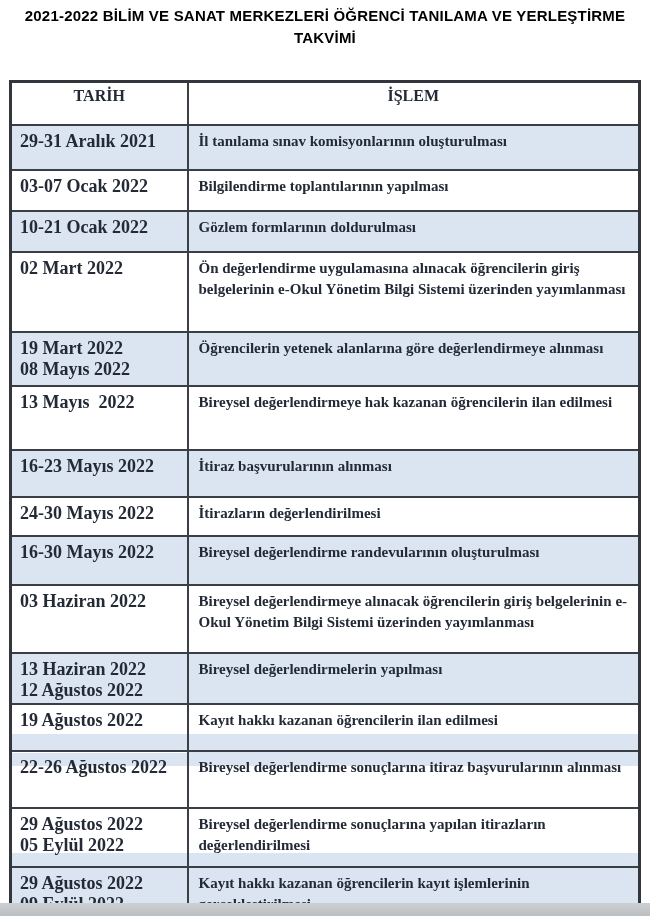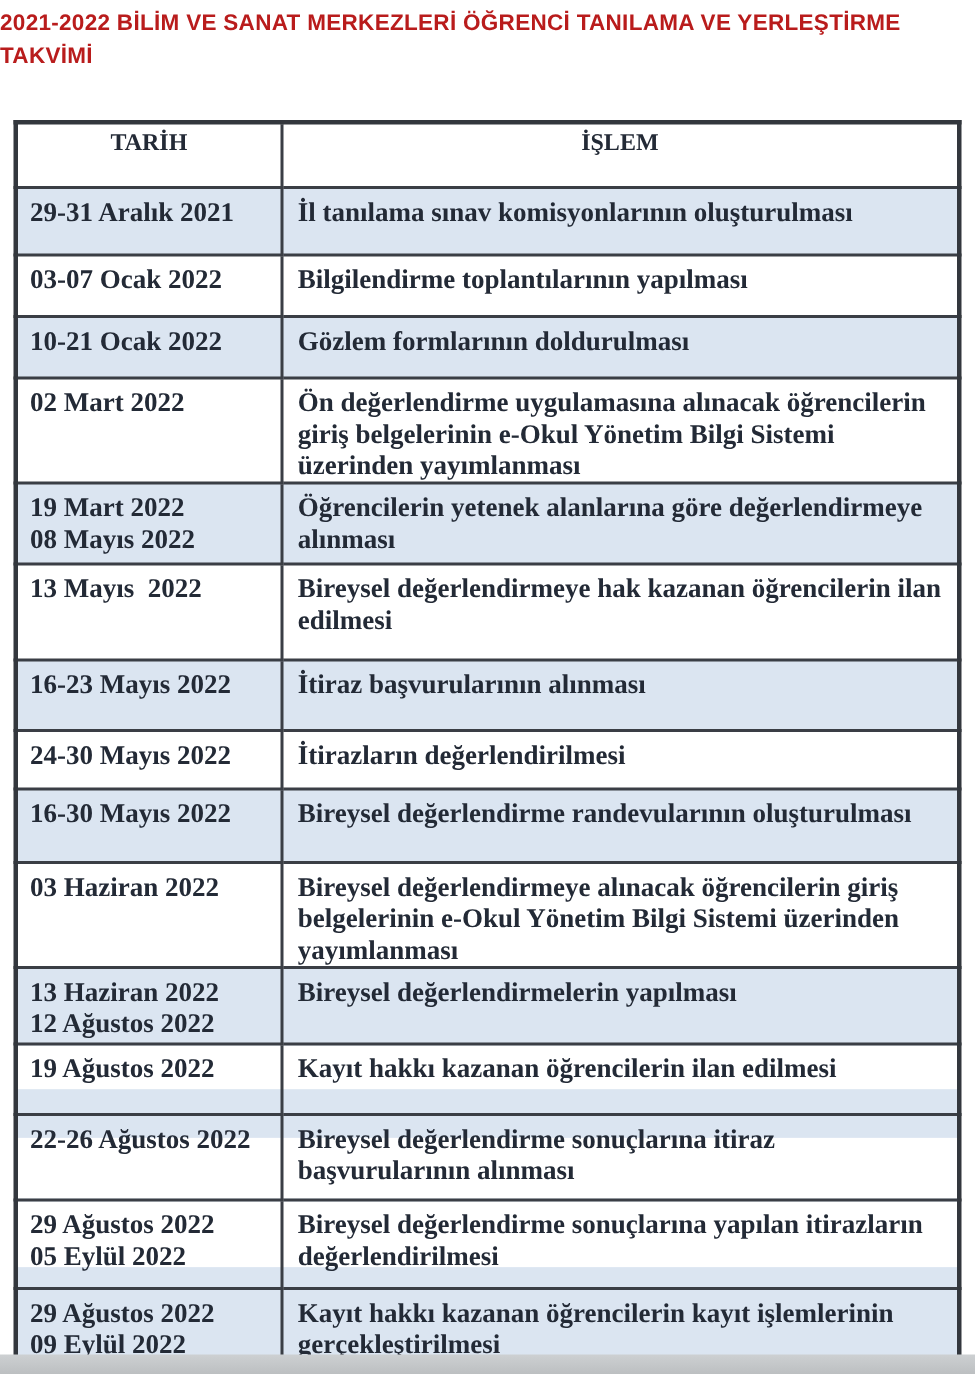--- a/index.html
+++ b/index.html
@@ -12,24 +12,25 @@
   html,body{margin:0;padding:0;background:#fff;}
   .page{
     position:relative;
     width:650px;height:916px;
     background:#fff;
     overflow:hidden;
     font-family:"Liberation Serif", serif;
   }
   .doc-title{
     position:absolute;top:5px;left:0;right:0;
+    text-align:center;
     font-family:"Liberation Sans", sans-serif;
     font-weight:bold;
     font-size:15px;line-height:22px;
-    color:#b91c1c;
+    color:#000000;
     letter-spacing:0.2px;
   }
   table.schedule{
     position:absolute;top:80px;left:9px;
     width:629px;
     border-collapse:collapse;
     table-layout:fixed;
     font-family:"Liberation Serif", serif;
   }
   table.schedule col.c-date{width:177px;}
@@ -47,21 +48,21 @@
     padding-top:4px;
     background:#fff;
     border-bottom-width:3px;
   }
   td.date-cell{
     font-size:18px;line-height:21px;
     padding:5px 6px 0 8px;
     white-space:pre-wrap;
   }
   td.islem-cell{
-    font-size:18px;line-height:21px;
+    font-size:15px;line-height:21px;
     padding:5px 8px 0 10px;
   }
   tr.bg-blue td{background:var(--blue);}
   tr.bg-white td{background:#fff;}
   tr.bg-white-blue td{background:linear-gradient(to bottom,#fff 0%,#fff 64%,var(--blue) 64%,var(--blue) 100%);}
   tr.bg-blue-white td{background:linear-gradient(to bottom,var(--blue) 0%,var(--blue) 26%,#fff 26%,#fff 100%);margin-left:44px;}
   tr.bg-white-blue-sm td{background:linear-gradient(to bottom,#fff 0%,#fff 77%,var(--blue) 77%,var(--blue) 100%);}
   .bottom-bar{
     position:absolute;left:0;right:0;bottom:0;
     height:13px;
@@ -95,21 +96,21 @@
           <td class="islem-cell">İl tanılama sınav komisyonlarının oluşturulması</td>
         </tr>
         <tr class="bg-white" style="height: 41px;">
           <td class="date-cell">03-07 Ocak 2022</td>
           <td class="islem-cell">Bilgilendirme toplantılarının yapılması</td>
         </tr>
         <tr class="bg-blue" style="height: 41px;">
           <td class="date-cell">10-21 Ocak 2022</td>
           <td class="islem-cell">Gözlem formlarının doldurulması</td>
         </tr>
-        <tr class="bg-white" style="height: 66px;">
+        <tr class="bg-white" style="height: 80px;">
           <td class="date-cell">02 Mart 2022</td>
           <td class="islem-cell">Ön değerlendirme uygulamasına alınacak öğrencilerin giriş belgelerinin e-Okul Yönetim Bilgi Sistemi üzerinden yayımlanması</td>
         </tr>
         <tr class="bg-blue" style="height: 54px;">
           <td class="date-cell">19 Mart 2022
 08 Mayıs 2022</td>
           <td class="islem-cell">Öğrencilerin yetenek alanlarına göre değerlendirmeye alınması</td>
         </tr>
         <tr class="bg-white" style="height: 64px;">
           <td class="date-cell">13 Mayıs  2022</td>

